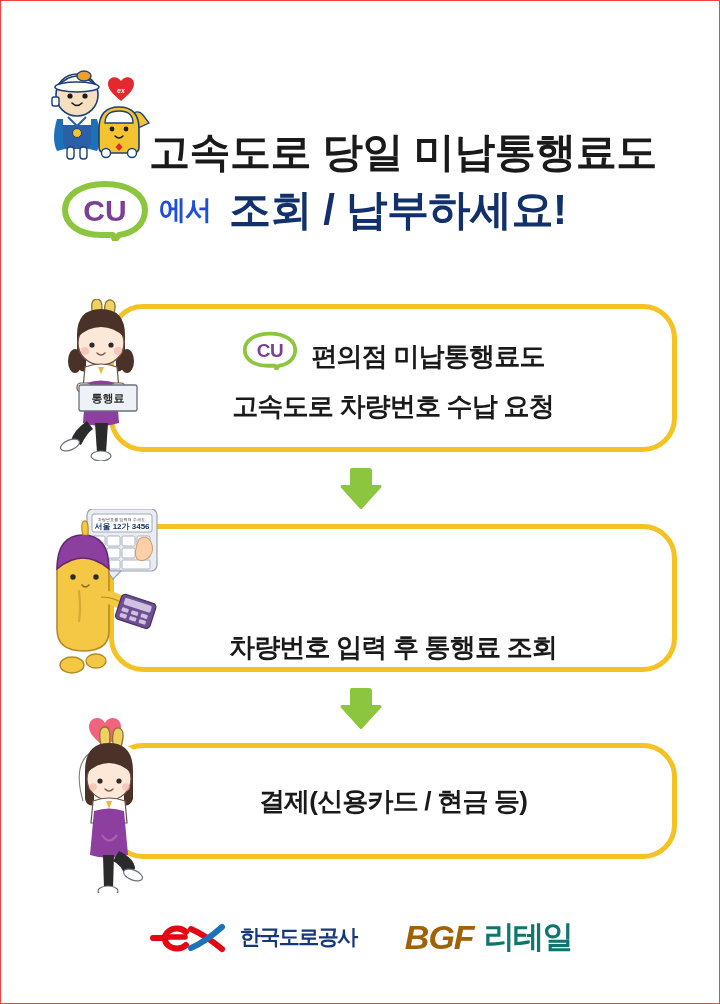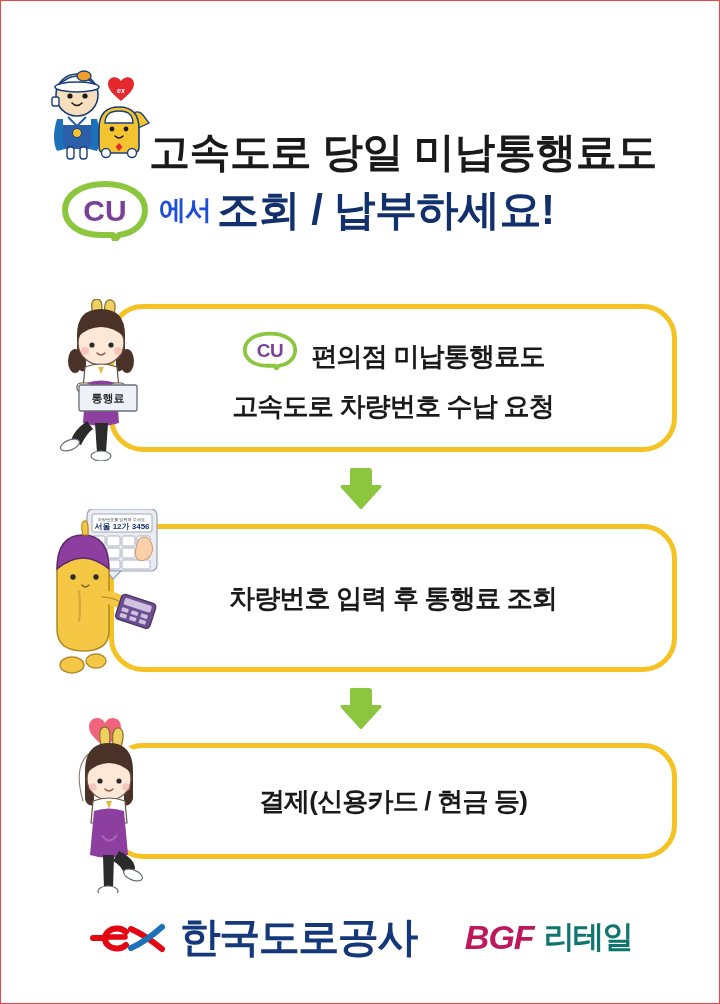--- a/index.html
+++ b/index.html
@@ -72,21 +72,21 @@
     font-weight: bold;
     color: #1d4ed8;
     margin-left: 8px;
     letter-spacing: -1px;
   }
 
   .blue-phrase {
     font-size: 42px;
     font-weight: bold;
     color: #12306b;
-    margin-left: 6px;
+    margin-left: 18px;
     letter-spacing: -0.5px;
     white-space: nowrap;
   }
 
   
   .step {
     position: absolute;
     left: 0;
     width: 720px;
   }
@@ -141,36 +141,36 @@
     align-items: center;
     justify-content: center;
     gap: 48px;
   }
   .logo-unit {
     display: flex;
     align-items: center;
     gap: 10px;
   }
   .ex-word {
-    font-size: 41px;
+    font-size: 21px;
     font-weight: bold;
     color: #15387a;
     letter-spacing: -1.5px;
   }
   .bgf-word {
     font-size: 31px;
     font-weight: bold;
     color: #0f766e;
     letter-spacing: -1.5px;
   }
   .bgf-mark {
     font-size: 34px;
     font-weight: bold;
     font-style: italic;
-    color: #be185d;
+    color: #a16207;
     letter-spacing: -1px;
   }
 </style>
 </head>
 <body>
 
 <div class="poster">
 
   <div class="header">
 
@@ -296,21 +296,21 @@
   </div>
 
   <div class="arrow" style="top:465px;">
     <svg width="52" height="46" viewBox="0 0 52 46" xmlns="http://www.w3.org/2000/svg">
       <path d="M17 2 h18 a3 3 0 0 1 3 3 v14 h8 a1.5 1.5 0 0 1 1.2 2.4 l-19 21 a1.6 1.6 0 0 1 -2.4 0 l-19 -21 A1.5 1.5 0 0 1 8 19 h8 V5 a3 3 0 0 1 1 -3 z" fill="#8cc63e"></path>
     </svg>
   </div>
 
   <div class="step" style="top:0">
 
-    <div class="step-box" style="top:523px; height:148px;">
+    <div class="step-box" style="top:523px; height:148px;justify-content:flex-end;">
       <div class="step-line">차량번호 입력 후 통행료 조회</div>
     </div>
 
     <div class="step-char" style="left:38px; top:508px;">
       <svg width="130" height="172" viewBox="0 0 130 172" xmlns="http://www.w3.org/2000/svg">
 
         <g>
           <rect x="48" y="0" width="70" height="62" rx="6" fill="#e9ecf2" stroke="#9aa2b1" stroke-width="1.2"></rect>
           <path d="M68 62 l6 8 l8 -8 z" fill="#e9ecf2" stroke="#9aa2b1" stroke-width="1.2"></path>
           <rect x="53" y="5" width="60" height="18" rx="2" fill="#ffffff" stroke="#9aa2b1" stroke-width="0.9"></rect>

